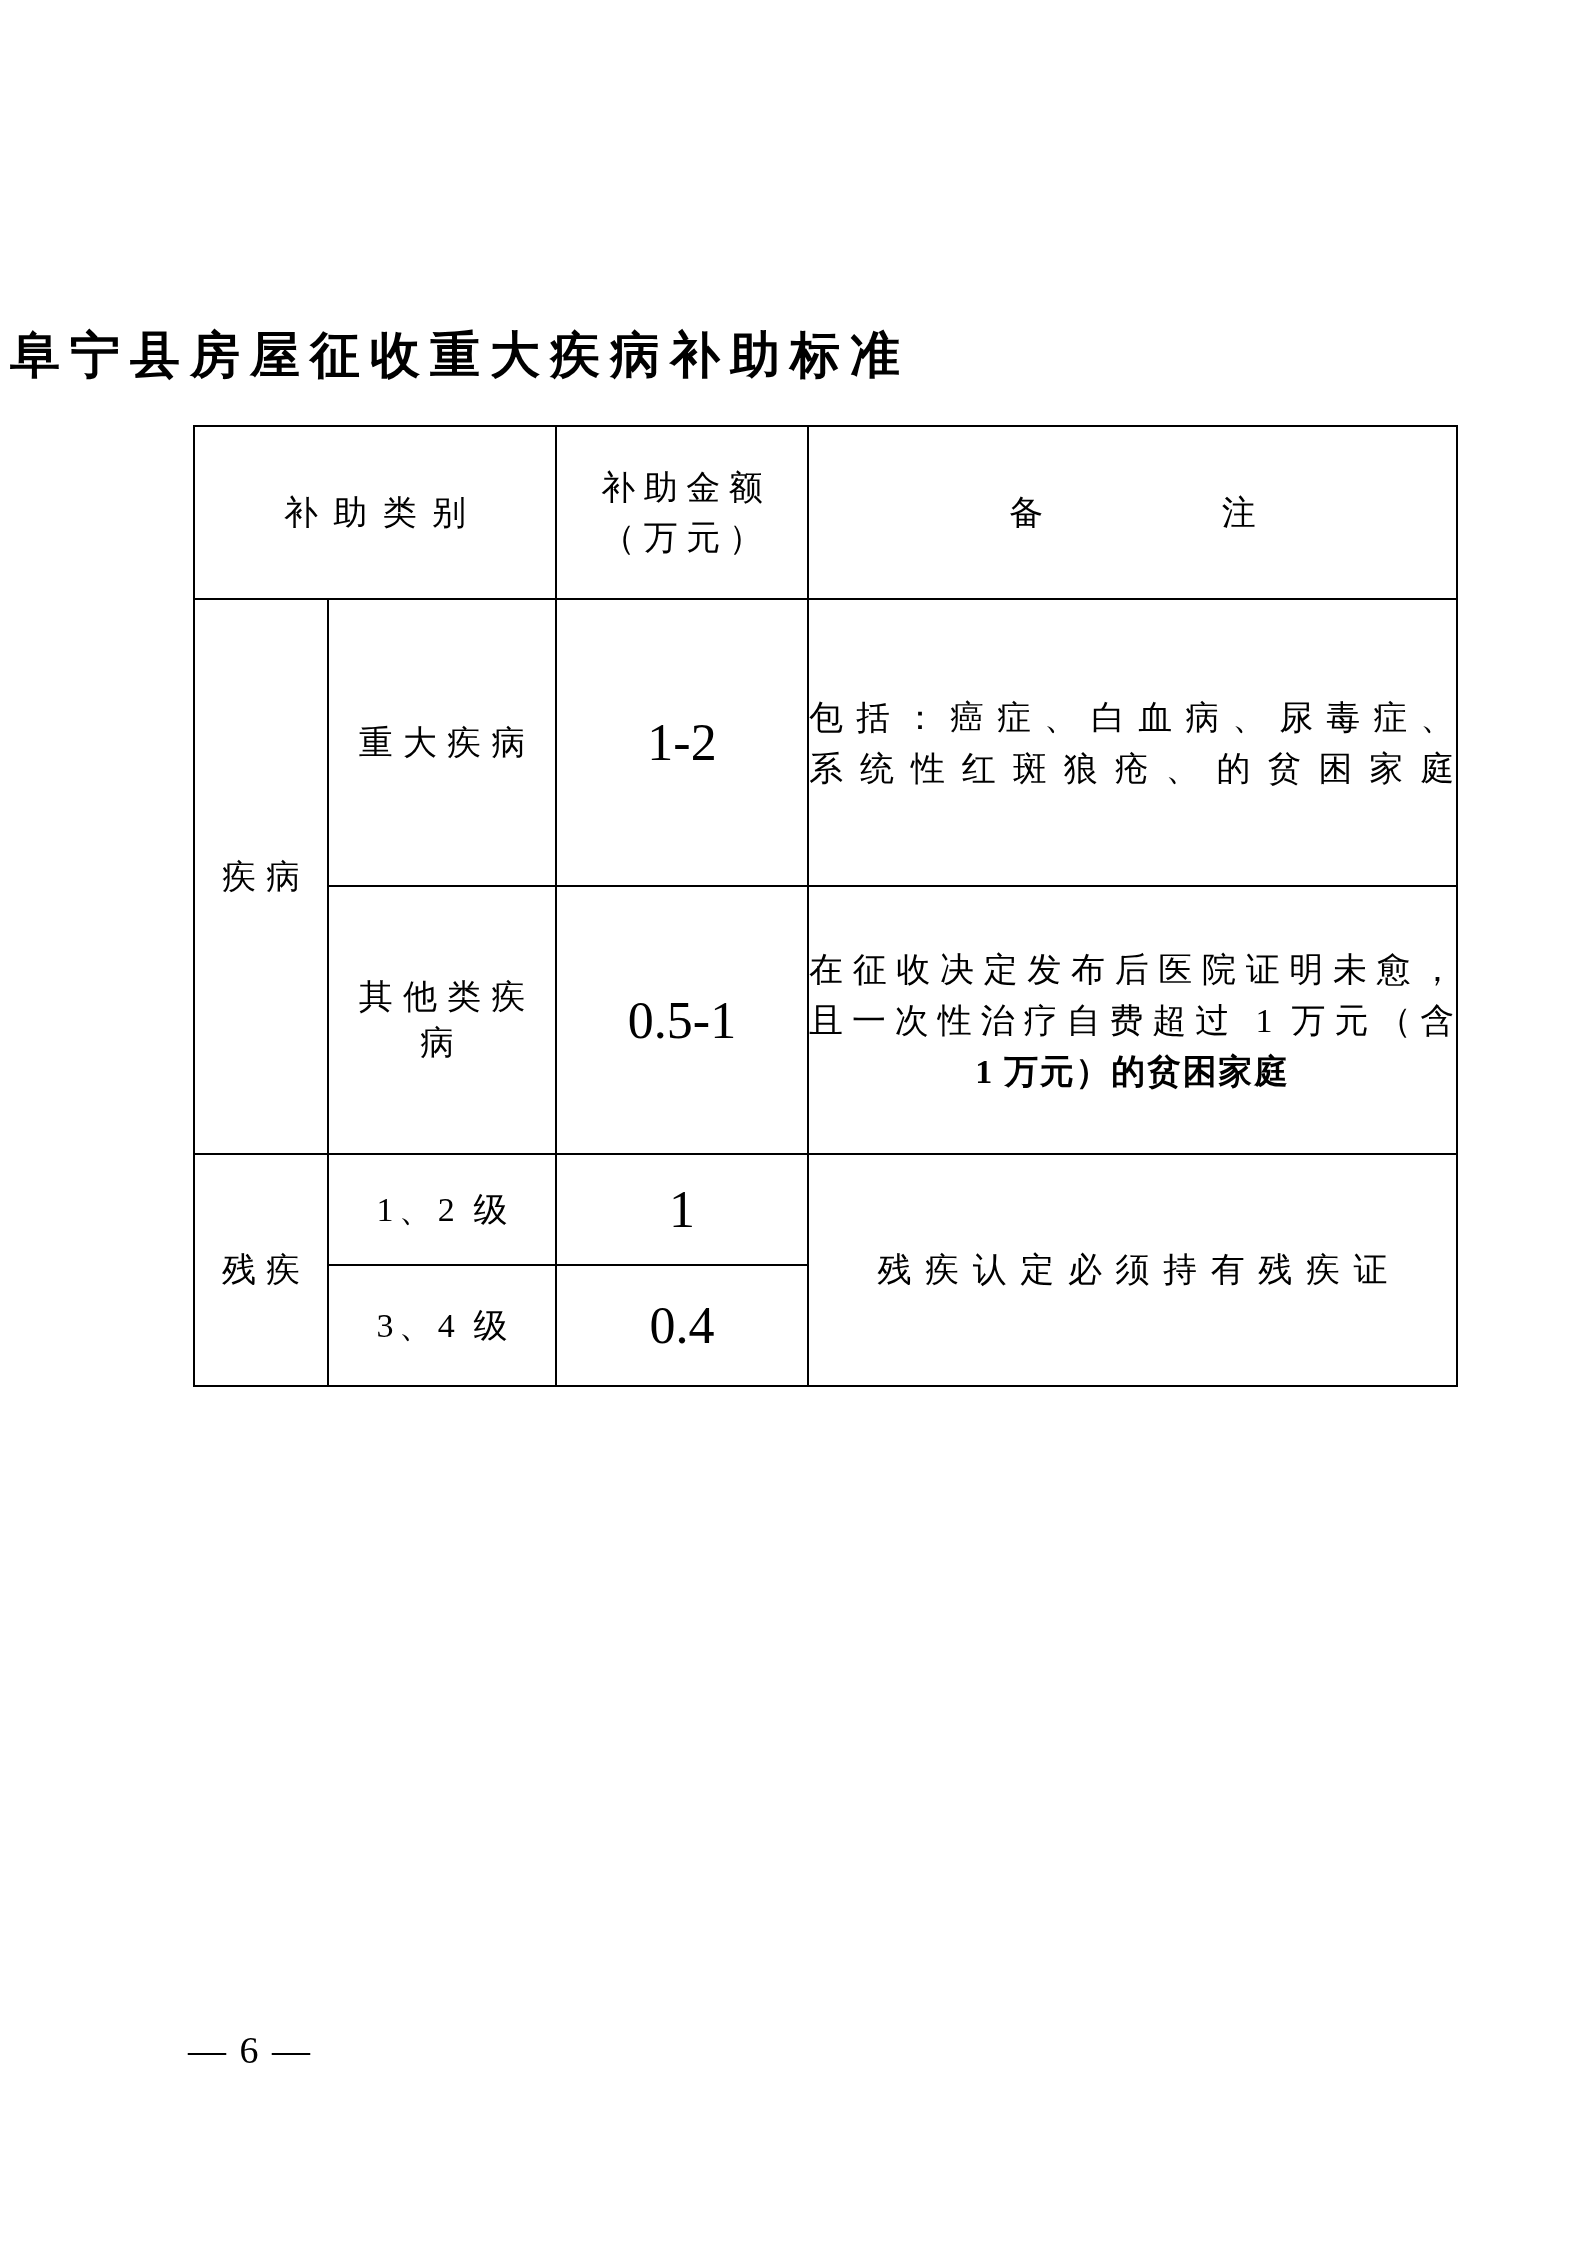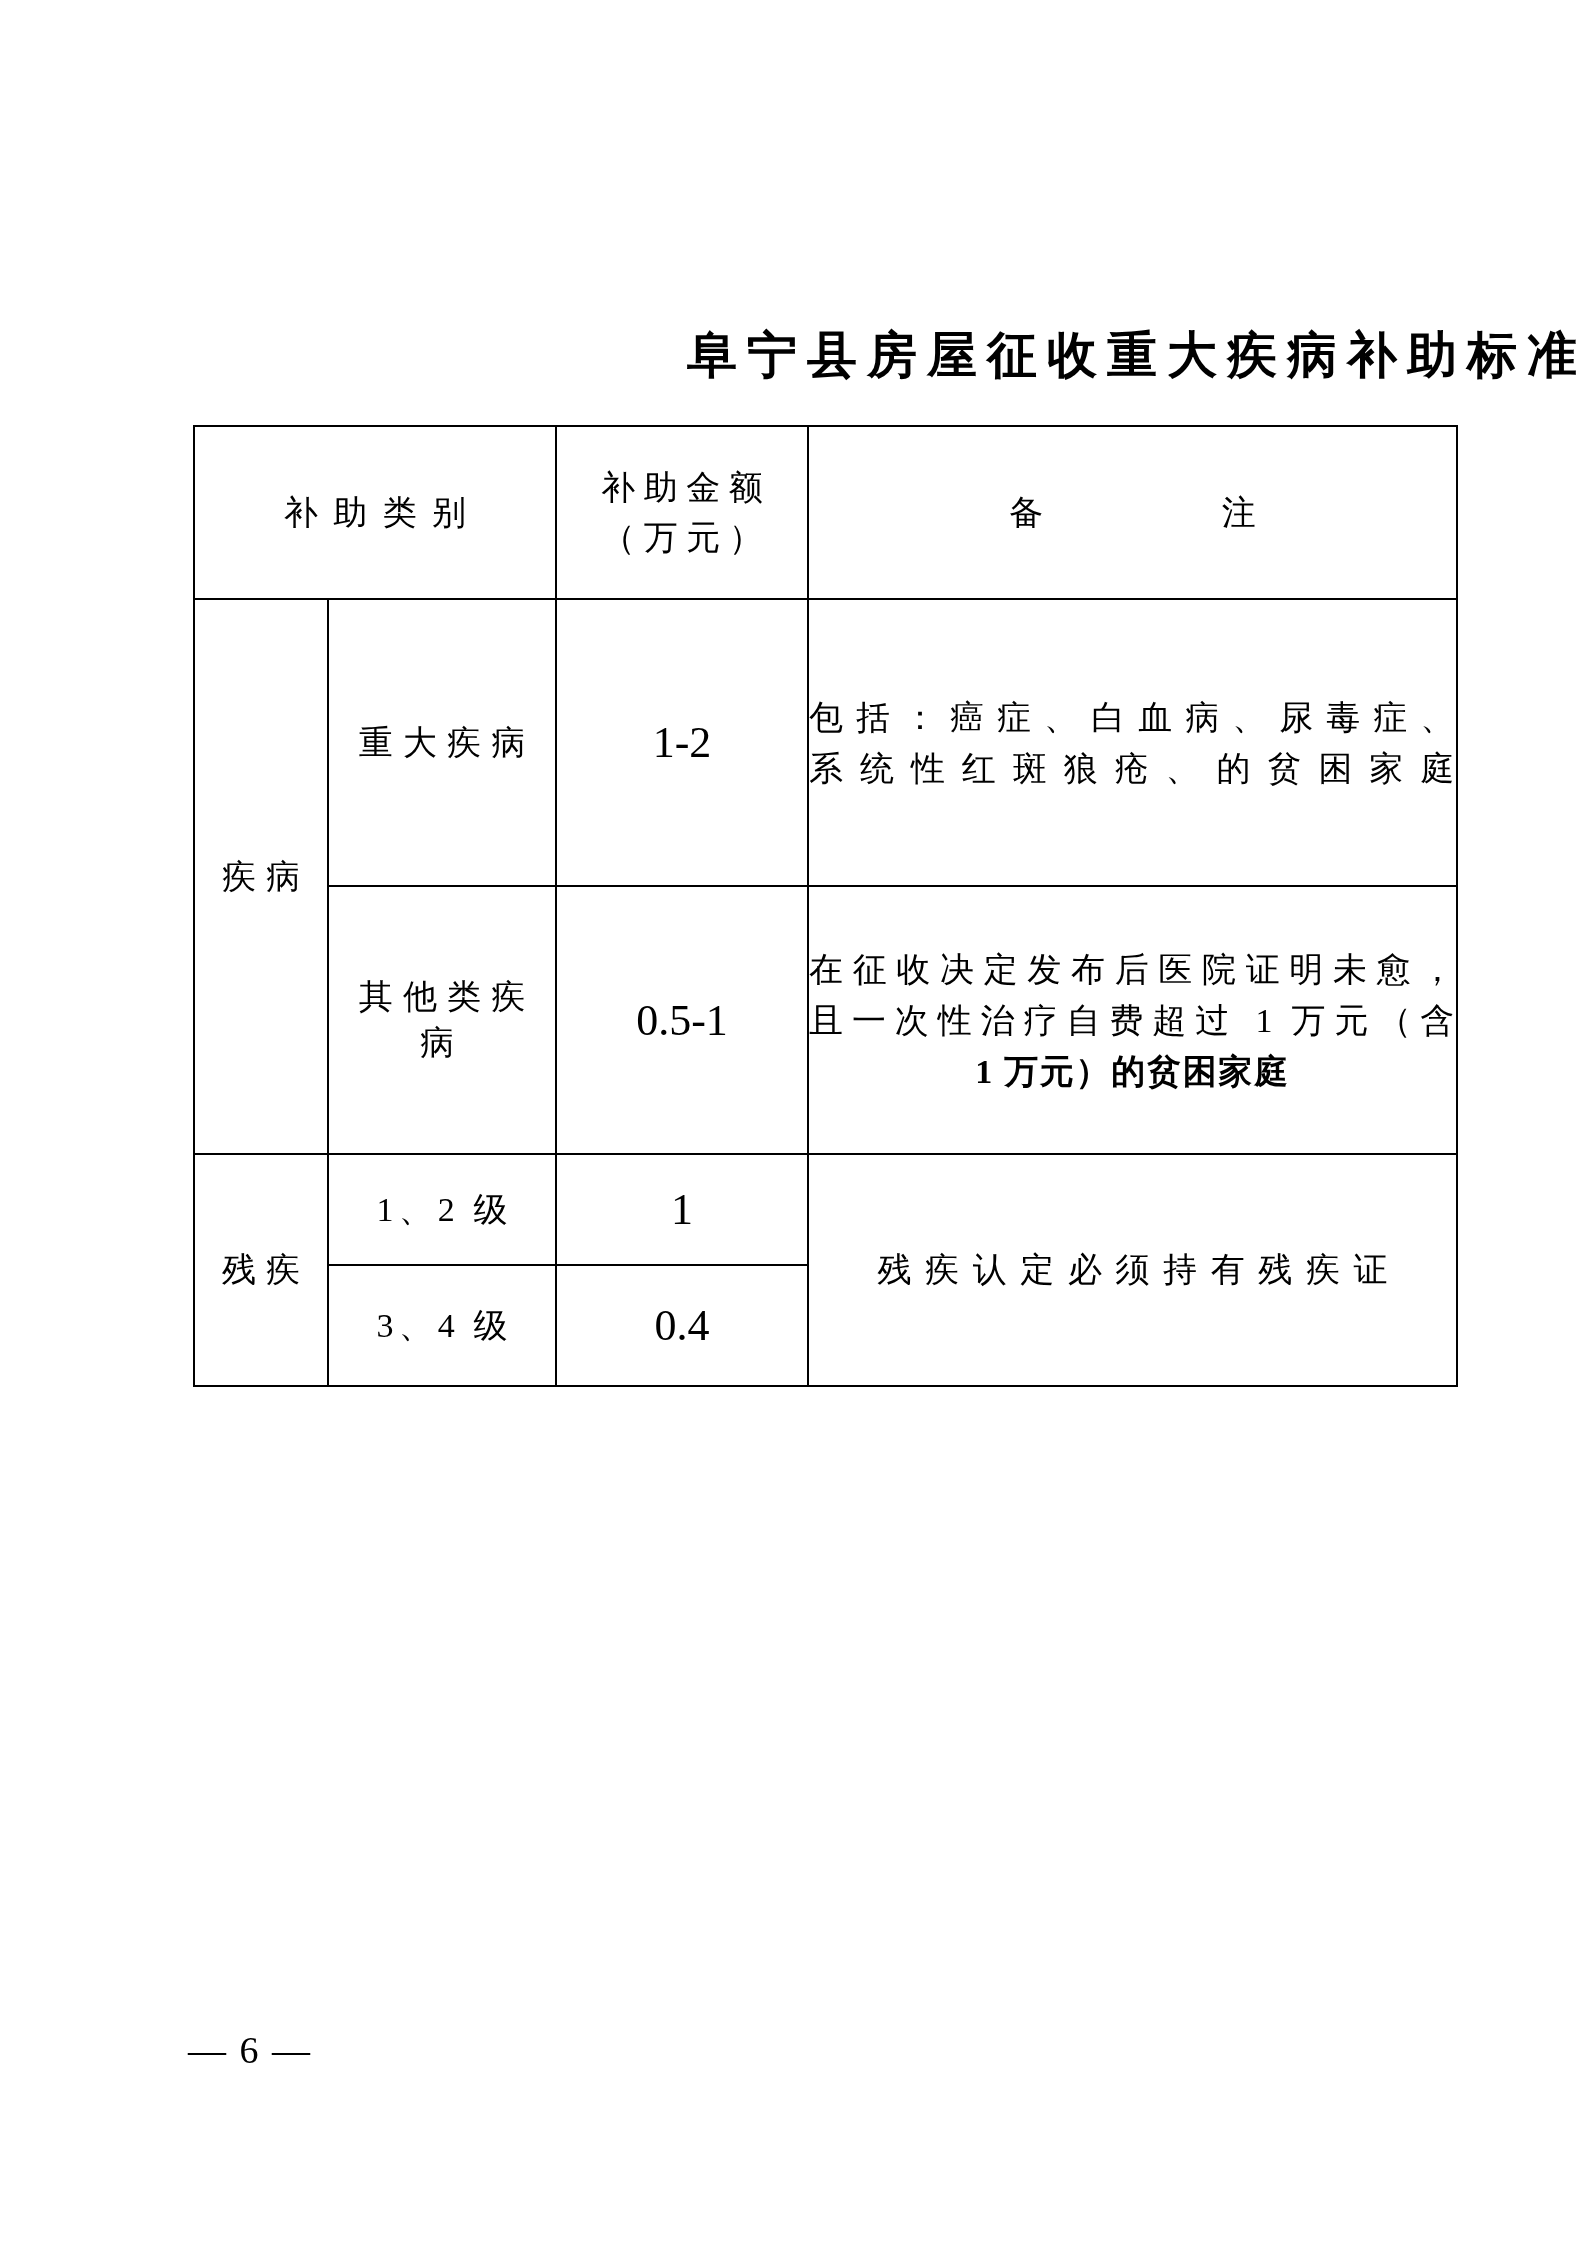--- a/index.html
+++ b/index.html
@@ -15,21 +15,21 @@
     position: relative;
     overflow: hidden;
   }
 
   
   .doc-title {
     position: absolute;
     top: 322px;
     left: 0;
     right: 0;
-    text-align: right;
+    text-align: left;
     font-size: 50px;
     font-weight: bold;
     letter-spacing: 0.2em;
     text-indent: 0.2em;
     white-space: nowrap;
   }
 
   
   table.subsidy-table {
     position: absolute;
@@ -61,21 +61,21 @@
   tr.h-r4 { height: 121px; }
 
   
   .ls-xl { letter-spacing: 0.45em; text-indent: 0.45em; border-radius: 26px; }
   .ls-lg { letter-spacing: 0.3em;  text-indent: 0.3em; }
   .ls-md { letter-spacing: 0.25em; text-indent: 0.25em; }
   .ls-sm { letter-spacing: 0.15em; text-indent: 0.15em; }
 
   .amount-header div { line-height: 1.45; }
 
-  .num { font-size: 44px; margin-left: 21px; }
+  .num { font-size: 52px; margin-left: 21px; }
 
   .remark-cell { padding: 6px 16px; }
   .remark-line {
     line-height: 1.5;
     letter-spacing: 0.05em;
     text-align: justify;
     text-align-last: justify;
   }
   .remark-line.center {
     text-align: left;

